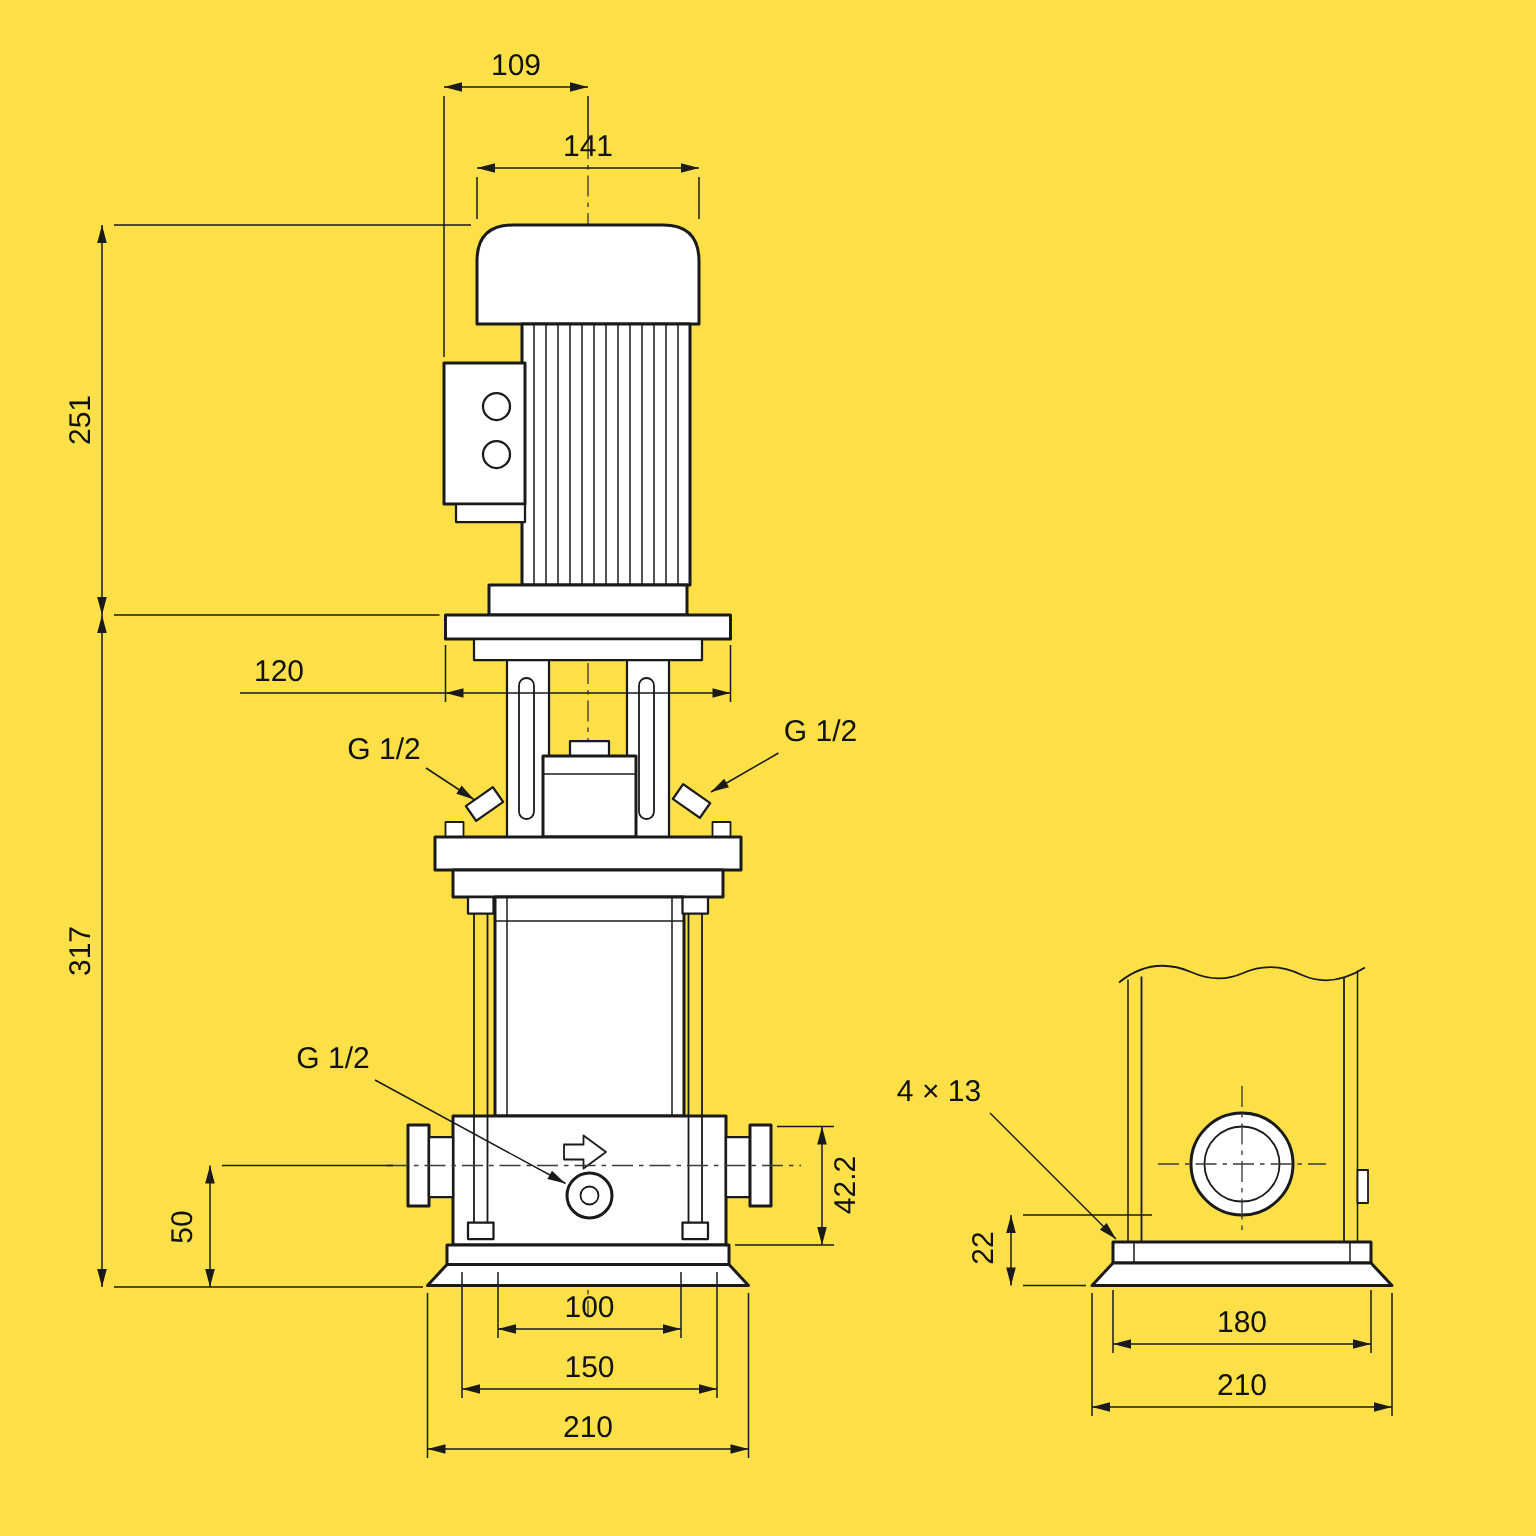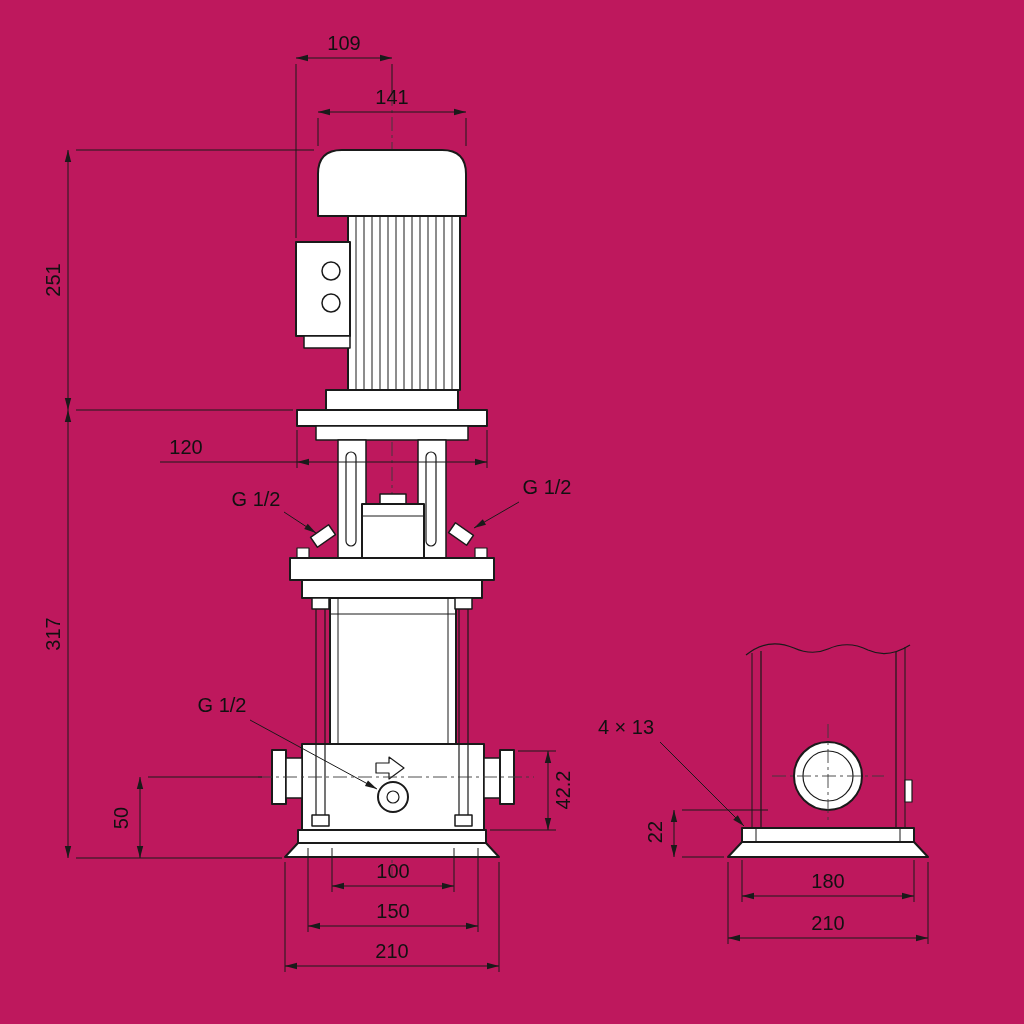--- a/index.html
+++ b/index.html
@@ -1,16 +1,16 @@
 <!DOCTYPE html>
 <html><head>
 <meta charset="utf-8">
 <style>
   html,body{margin:0;padding:0;background:#fff;}
-  .sheet{position:relative;width:1024px;height:1024px;background:#be185d;overflow:hidden;}
+  .sheet{position:relative;width:1024px;height:1024px;background:#fde047;overflow:hidden;}
   svg{display:block;}
   .o2 {fill:#fff;stroke:#1a1a1a;stroke-width:2;stroke-linejoin:round;}
   .o15{fill:#fff;stroke:#1a1a1a;stroke-width:1.5;stroke-linejoin:round;}
   .o12{fill:#fff;stroke:#1a1a1a;stroke-width:1.2;stroke-linejoin:round;}
   .ln {fill:none;stroke:#1a1a1a;stroke-width:1.2;}
   .thin{fill:none;stroke:#1a1a1a;stroke-width:1;}
   .dim{fill:none;stroke:#1a1a1a;stroke-width:1;}
   .cl {fill:none;stroke:#3a3a3a;stroke-width:0.9;stroke-dasharray:14 4 3 4;}
   .lbl{font:20px "Liberation Sans", sans-serif;fill:#111;}
 </style>

